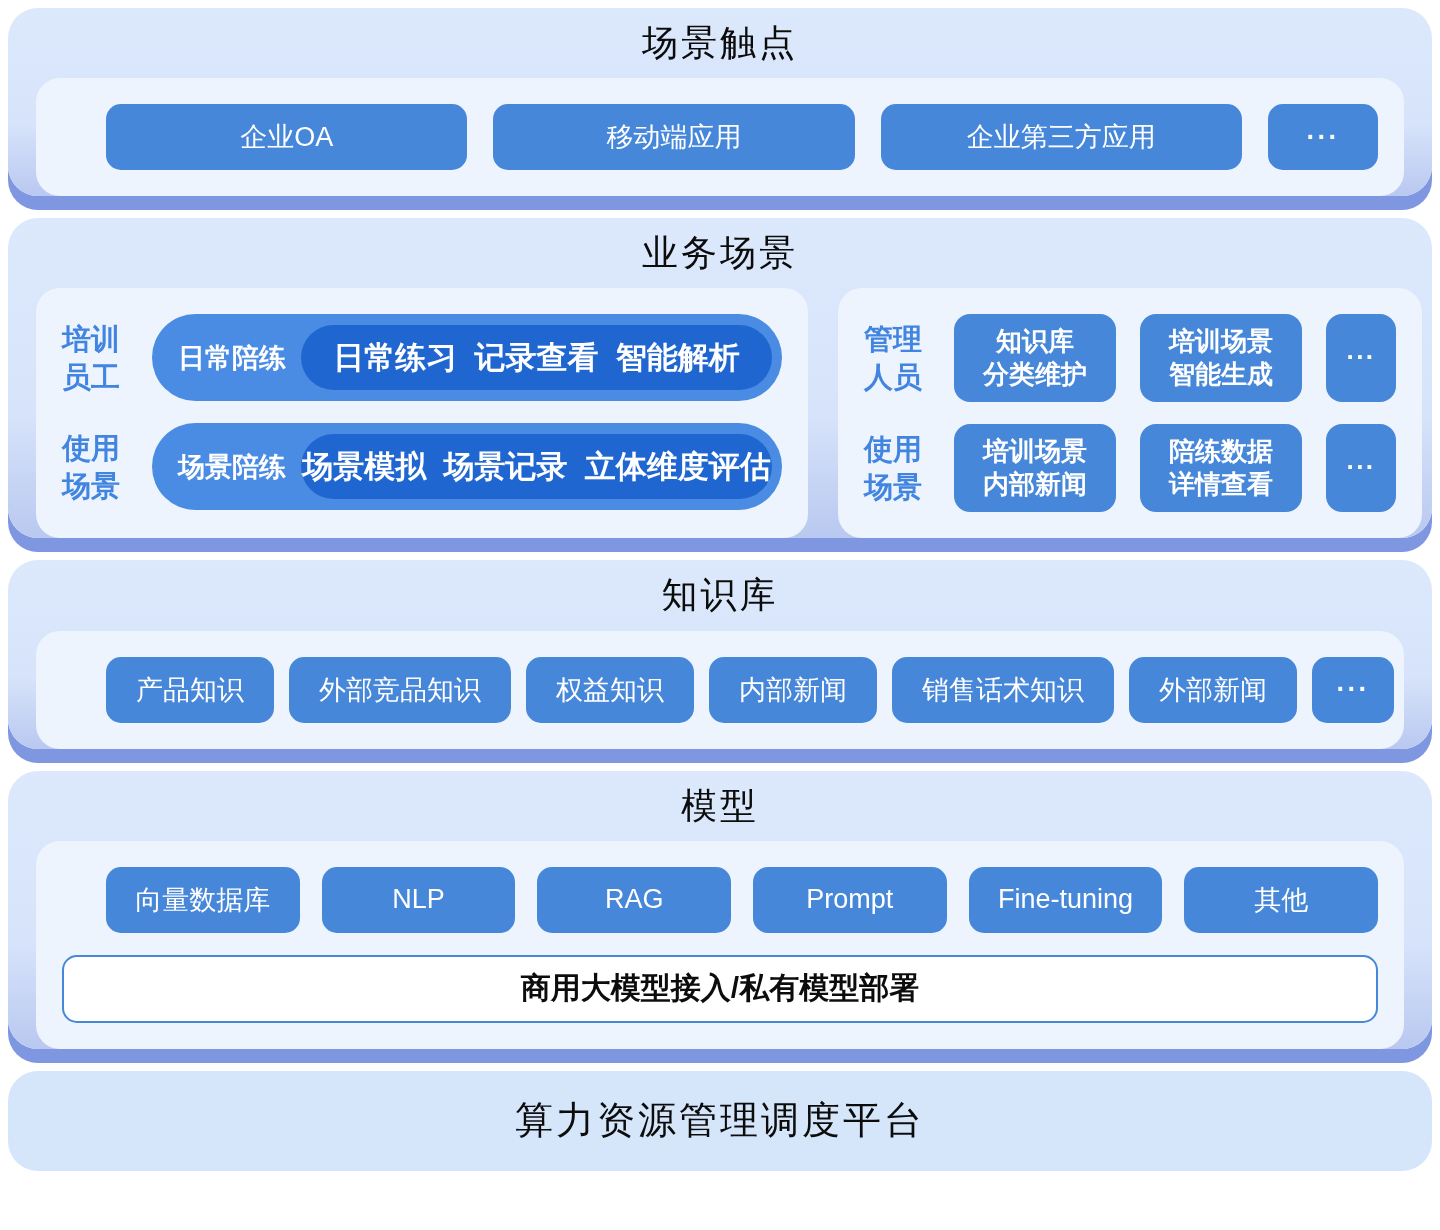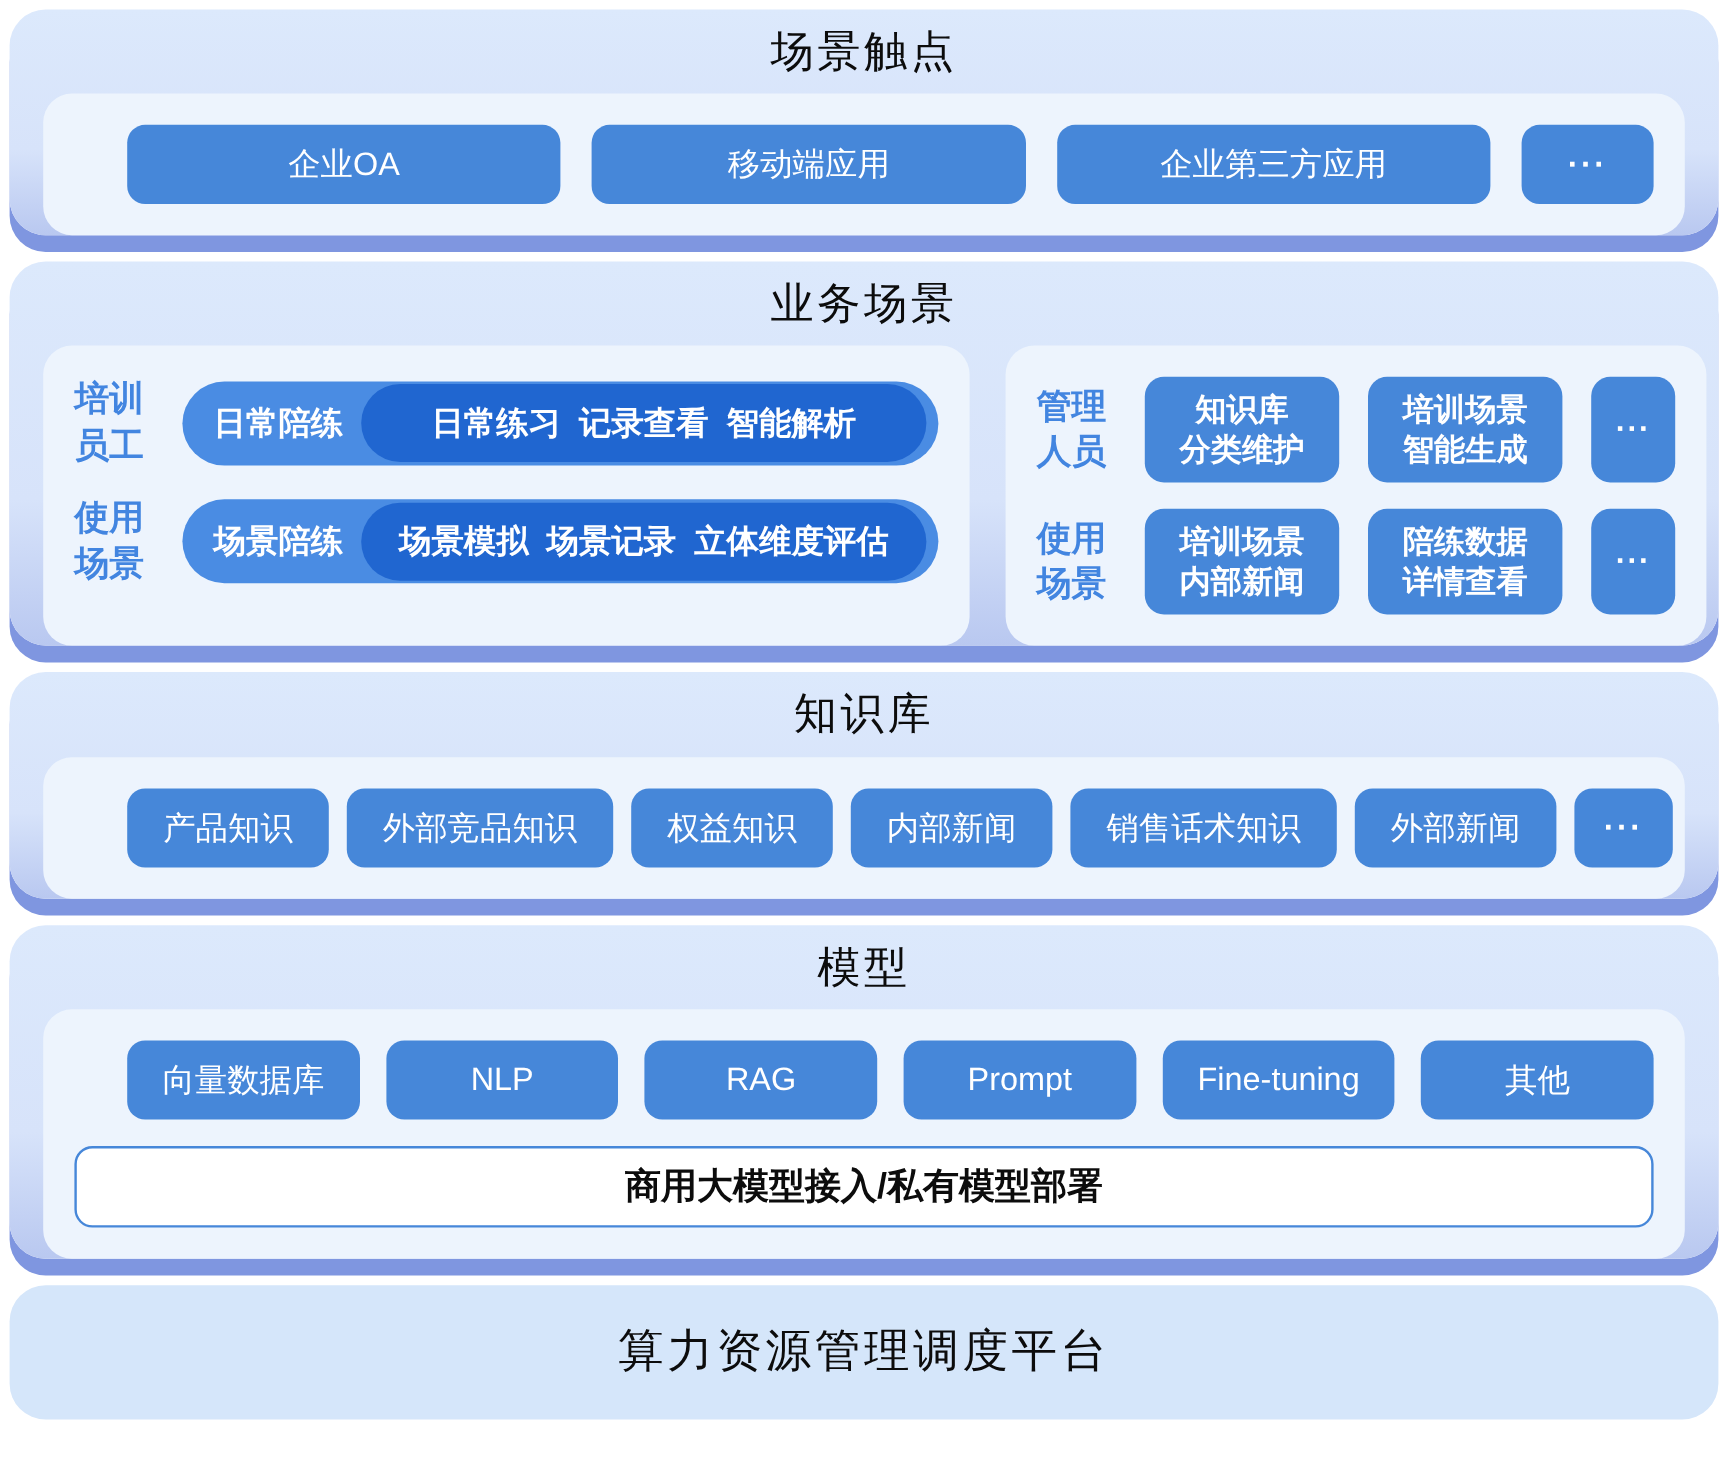--- a/index.html
+++ b/index.html
@@ -63,42 +63,42 @@
     color: #4285e0;
     font-size: 29px;
     font-weight: 700;
     line-height: 1.32;
     text-align: left;
   }
   .pill {
     flex: 1 1 auto;
     background: #4a8ce3;
     border-radius: 44px;
-    height: 70px;
+    height: 87px;
     display: flex;
     align-items: center;
     padding: 0 10px 0 26px;
   }
   .pill-label {
     color: #ffffff;
     font-size: 27px;
     font-weight: 700;
     white-space: nowrap;
     margin-right: 15px;
   }
   .pill-inner {
     flex: 1 1 auto;
     background: #2066d0;
     border-radius: 34px;
     height: 65px;
     display: flex;
     align-items: center;
     justify-content: center;
     color: #ffffff;
-    font-size: 27px;
+    font-size: 31px;
     font-weight: 700;
     white-space: pre;
   }
   .sq-btn {
     background: #4687d9;
     color: #ffffff;
     border-radius: 16px;
     width: 162px;
     height: 88px;
     margin-right: 24px;
@@ -131,21 +131,21 @@
     justify-content: center;
     font-size: 30px;
     font-weight: 700;
     color: #0c0c0c;
   }
 
   
   .platform {
     border-radius: 30px;
     background: #d5e6fa;
-    height: 112px;
+    height: 100px;
     display: flex;
     align-items: center;
     justify-content: center;
     box-shadow: none;
     margin-bottom: 0;
   }
   .platform .section-title { padding-top: 0; font-size: 38px; }
 </style>
 </head>
 <body>

